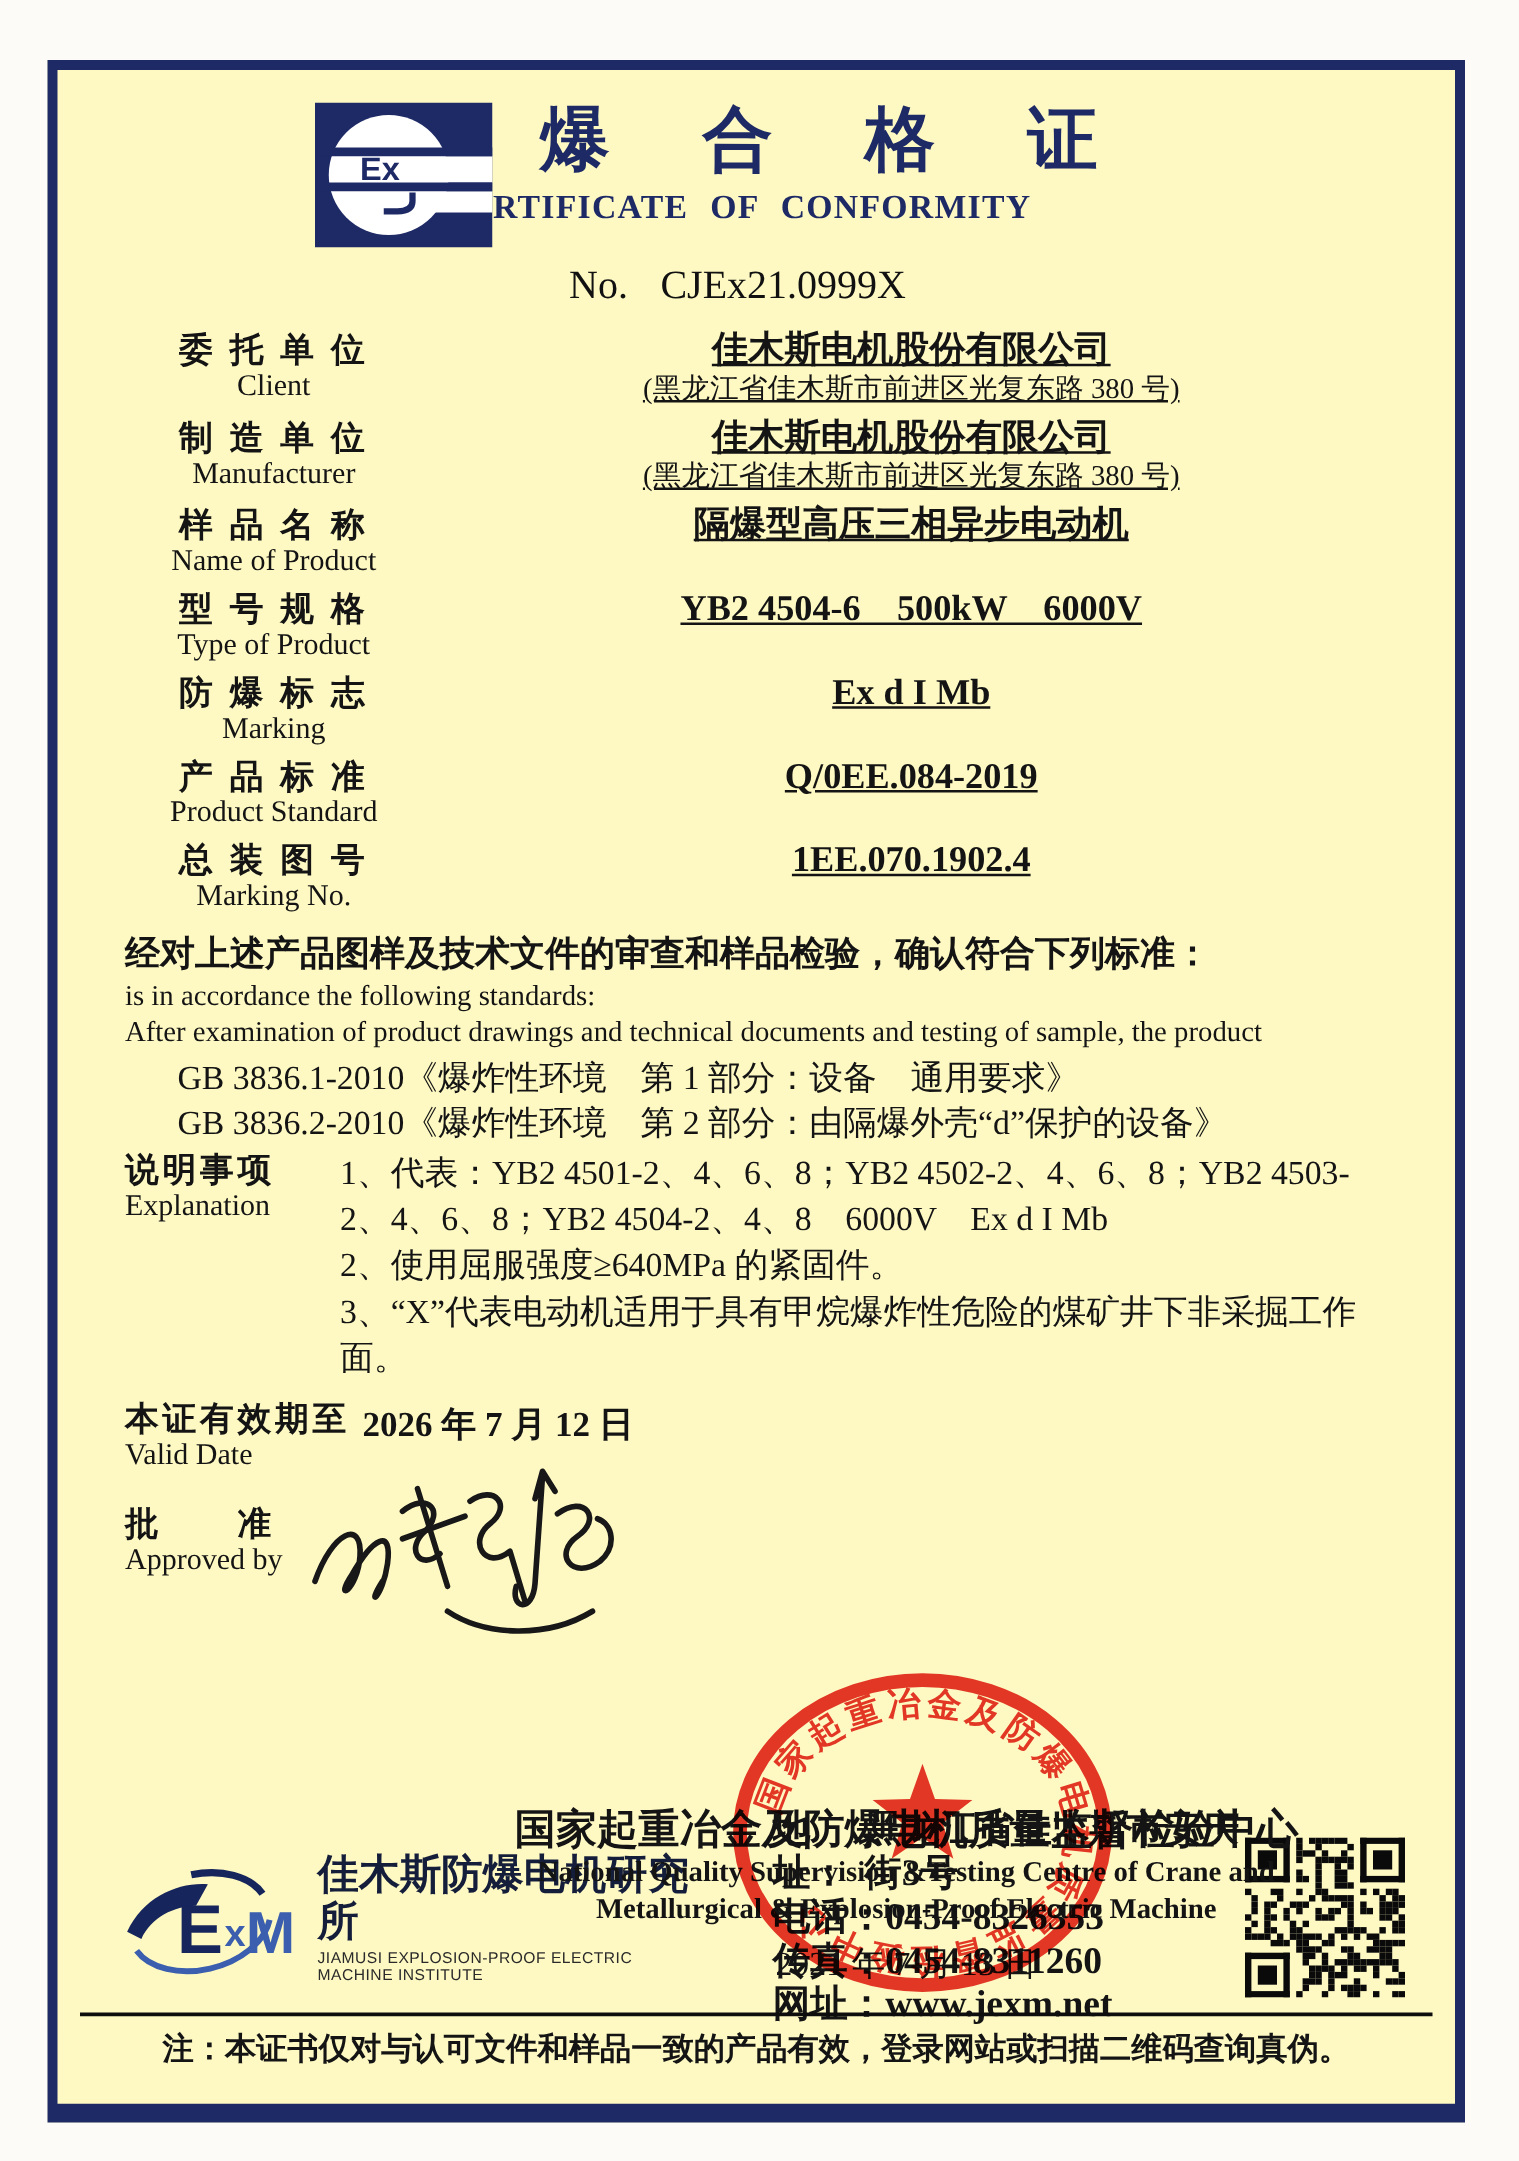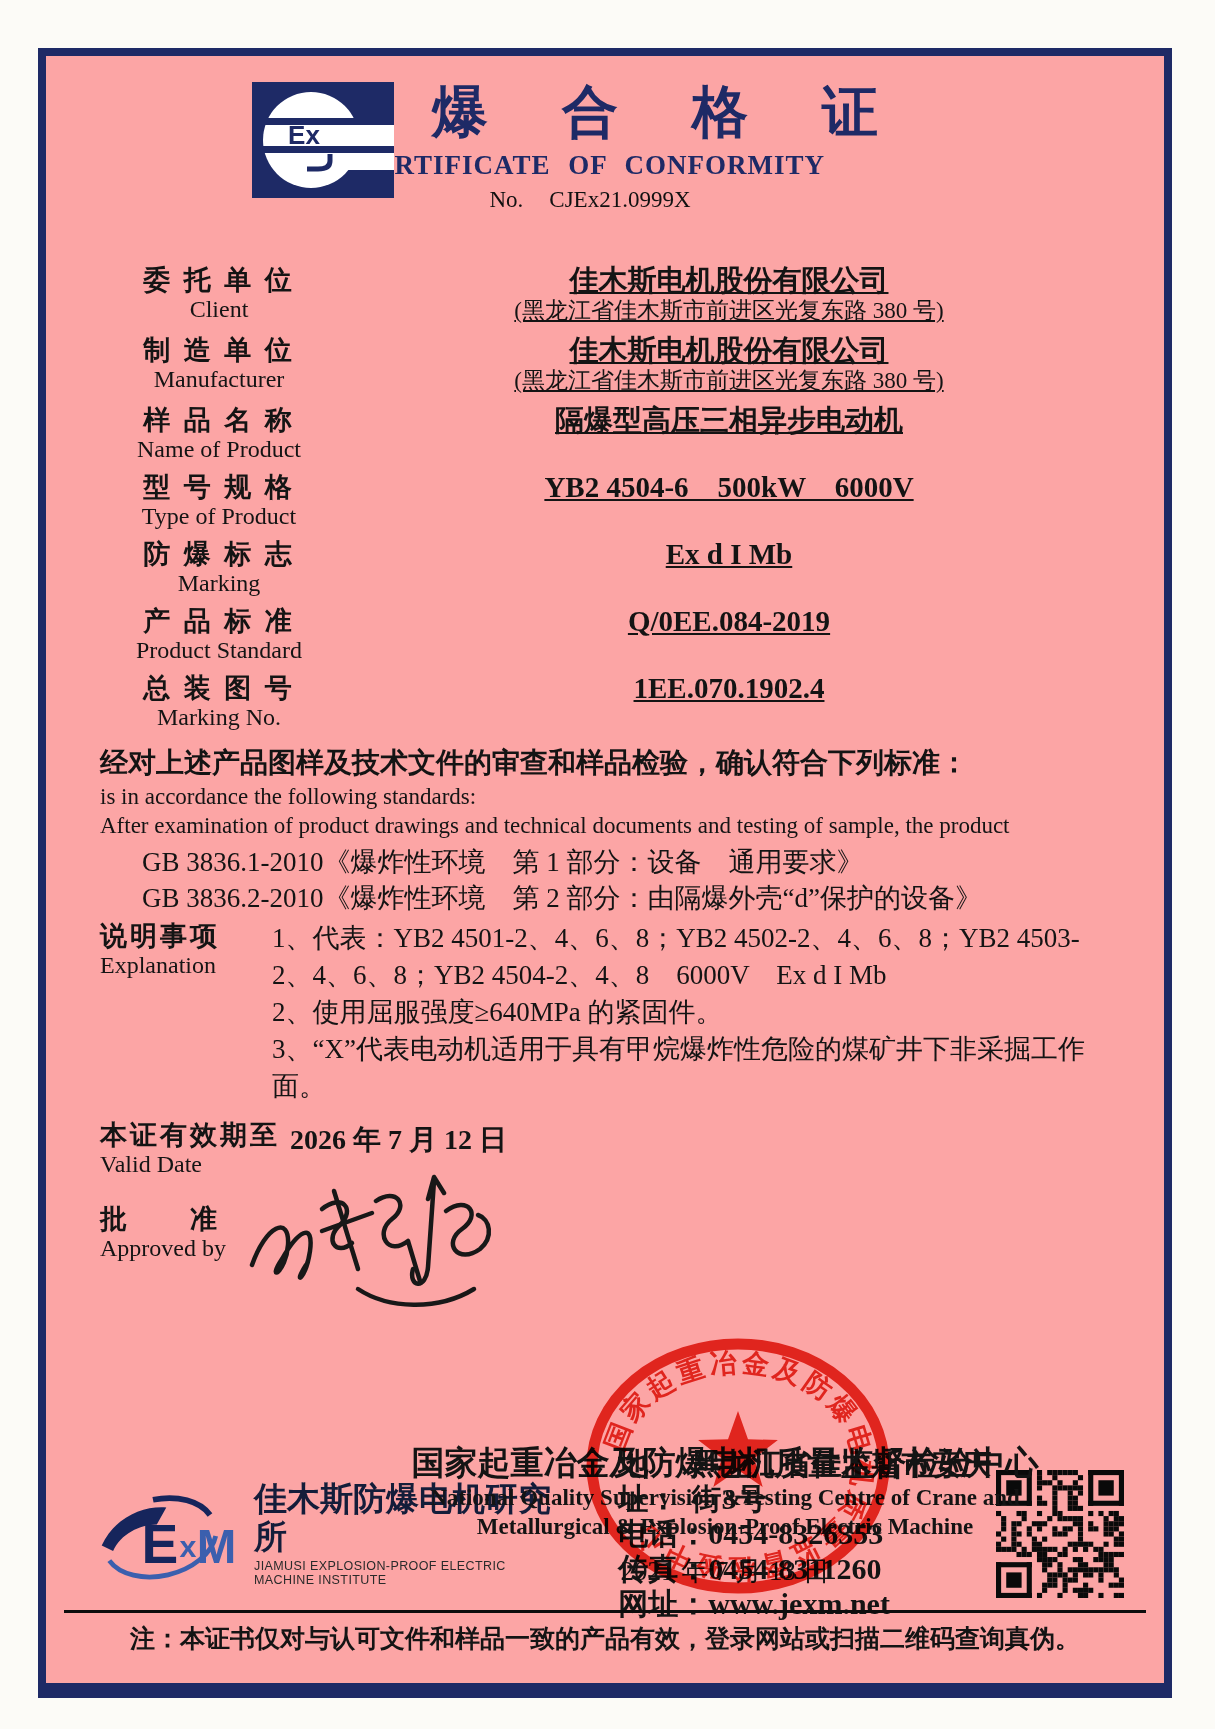--- a/index.html
+++ b/index.html
@@ -1,32 +1,32 @@
 <!DOCTYPE html>
 <html><head>
 <meta charset="utf-8">
 <style>
   html,body{margin:0;padding:0;background:#f5f4ef;}
   body{width:1215px;height:1729px;position:relative;overflow:hidden;
        font-family:"Liberation Serif","DejaVu Serif",serif;color:#141414;
        background:#fcfbf7;}
   .sheet{position:absolute;left:38px;top:48px;width:1134px;height:1650px;
          box-sizing:border-box;border:8px solid #1e2a66;border-bottom:15px solid #1e2a66;
-         background:#fca5a5;}
+         background:#fef9c3;}
   .content{position:absolute;inset:0;padding:24px 44px 0 54px;}
 
   
   .header{position:relative;height:178px;}
   .exlogo{position:absolute;left:152px;top:2px;width:142px;height:116px;}
   .titleblock{margin-left:90px;width:800px;text-align:center;}
   .title-cn{font-size:56px;font-weight:bold;color:#1e2a66;letter-spacing:30px;
             font-family:"Liberation Serif",serif;margin-left:30px;line-height:64px;}
   .title-en{font-size:27px;font-weight:bold;color:#1e2a66;letter-spacing:1px;
             word-spacing:10px;margin-top:6px;}
-  .cert-no{margin-top:6px;font-size:23px;color:#111;}
+  .cert-no{margin-top:28px;font-size:32px;color:#111;}
   .cert-no .no-label{margin-right:26px;}
 
   
   .rows{margin-top:6px;}
   .frow{display:flex;margin-bottom:9px;text-align:center;}
   .flabel{width:238px;flex:none;}
   .flabel .cn{font-family:"Liberation Sans",sans-serif;font-weight:bold;
               font-size:27px;line-height:32px;letter-spacing:3px;}
   .flabel .en{font-size:24px;line-height:26px;}
   .fvalue{flex:1;text-decoration:underline;}

